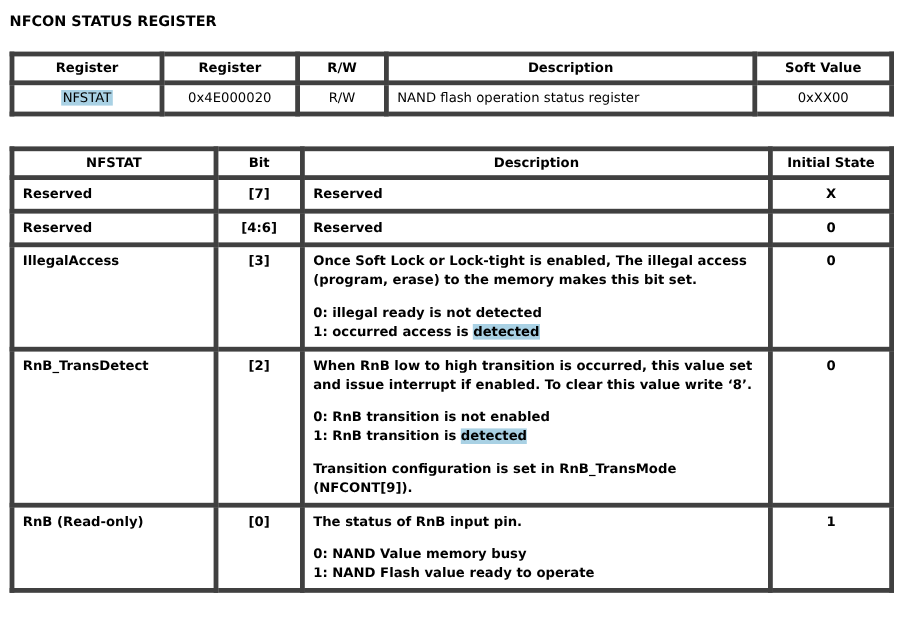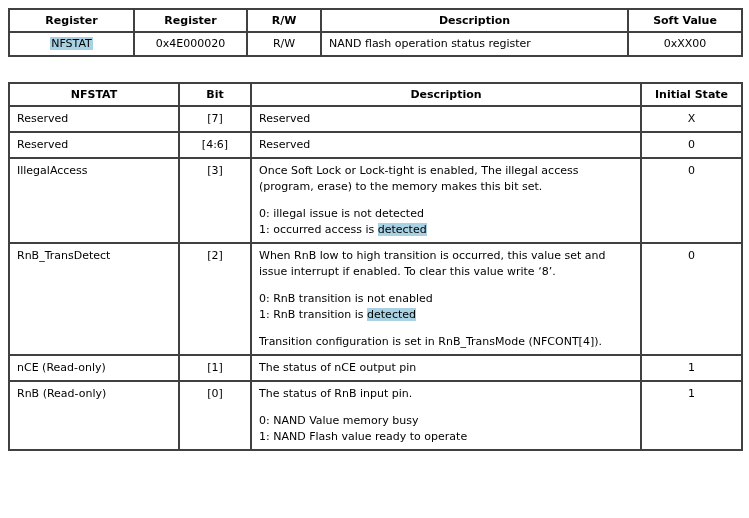--- a/index.html
+++ b/index.html
@@ -20,51 +20,52 @@
     font-weight: bold;
     margin: 2px 0 17px 0;
   }
 
   table {
     border-collapse: collapse;
     width: 733px;
     table-layout: fixed;
   }
   th, td {
-    border: 2px solid #404040;
+    border: 4px solid #404040;
     padding: 3px 7px;
     vertical-align: top;
     overflow: hidden;
     margin-top: 47px;
   }
   th {
     font-weight: bold;
     text-align: center;
     vertical-align: middle;
     height: 23px;
     padding: 2px 4px;
   }
   td.center { text-align: center; }
   table.summary td { vertical-align: middle; height: 23px; }
   table.bits { margin-top: 25px; }
-  table.bits td { padding-top: 4px; padding-bottom: 4px; }
+  table.bits td { padding-top: 4px; padding-bottom: 4px; font-weight: bold; }
 
   .hl { background: #a9d1e4; }
   .reg-name .hl { padding: 0 1px; }
 
   .p   { margin: 0 0 11px 0; }
   .p:last-child { margin-bottom: 0; }
   .line { margin: 0; }
   .mt  { margin-top: 11px; }
 </style>
 </head>
 <body>
 
 <div class="page">
 
+  <div class="doc-title">NFCON STATUS REGISTER</div>
 
   <table class="summary">
     <colgroup>
       <col style="width:125px">
         <col style="width:113px">
         <col style="width:74px">
         <col style="width:307px">
         <col style="width:114px">
     </colgroup>
     <thead>
@@ -120,46 +121,38 @@
           <div class="p">Reserved</div>
         </td>
         <td class="center">0</td>
       </tr>
 
       <tr>
         <td>IllegalAccess</td>
         <td class="center">[3]</td>
         <td>
           <div class="p">Once Soft Lock or Lock-tight is enabled, The illegal access (program, erase) to the memory makes this bit set.</div>
-          <div class="line">0: illegal issue is not detected</div>
+          <div class="line">0: illegal ready is not detected</div>
           <div class="line"><span>1: occurred access is </span><span class="hl">detected</span></div>
         </td>
         <td class="center">0</td>
       </tr>
 
       <tr>
         <td>RnB_TransDetect</td>
         <td class="center">[2]</td>
         <td>
           <div class="p">When RnB low to high transition is occurred, this value set and issue interrupt if enabled. To clear this value write ‘8’.</div>
           <div class="line">0: RnB transition is not enabled</div>
           <div class="line"><span>1: RnB transition is </span><span class="hl">detected</span></div>
-          <div class="p mt">Transition configuration is set in RnB_TransMode (NFCONT[4]).</div>
+          <div class="p mt">Transition configuration is set in RnB_TransMode (NFCONT[9]).</div>
         </td>
         <td class="center">0</td>
       </tr>
 
-      <tr>
-        <td>nCE (Read-only)</td>
-        <td class="center">[1]</td>
-        <td>
-          <div class="p">The status of nCE output pin</div>
-        </td>
-        <td class="center">1</td>
-      </tr>
 
       <tr>
         <td>RnB (Read-only)</td>
         <td class="center">[0]</td>
         <td>
           <div class="p">The status of RnB input pin.</div>
           <div class="line">0: NAND Value memory busy</div>
           <div class="line">1: NAND Flash value ready to operate</div>
         </td>
         <td class="center">1</td>

